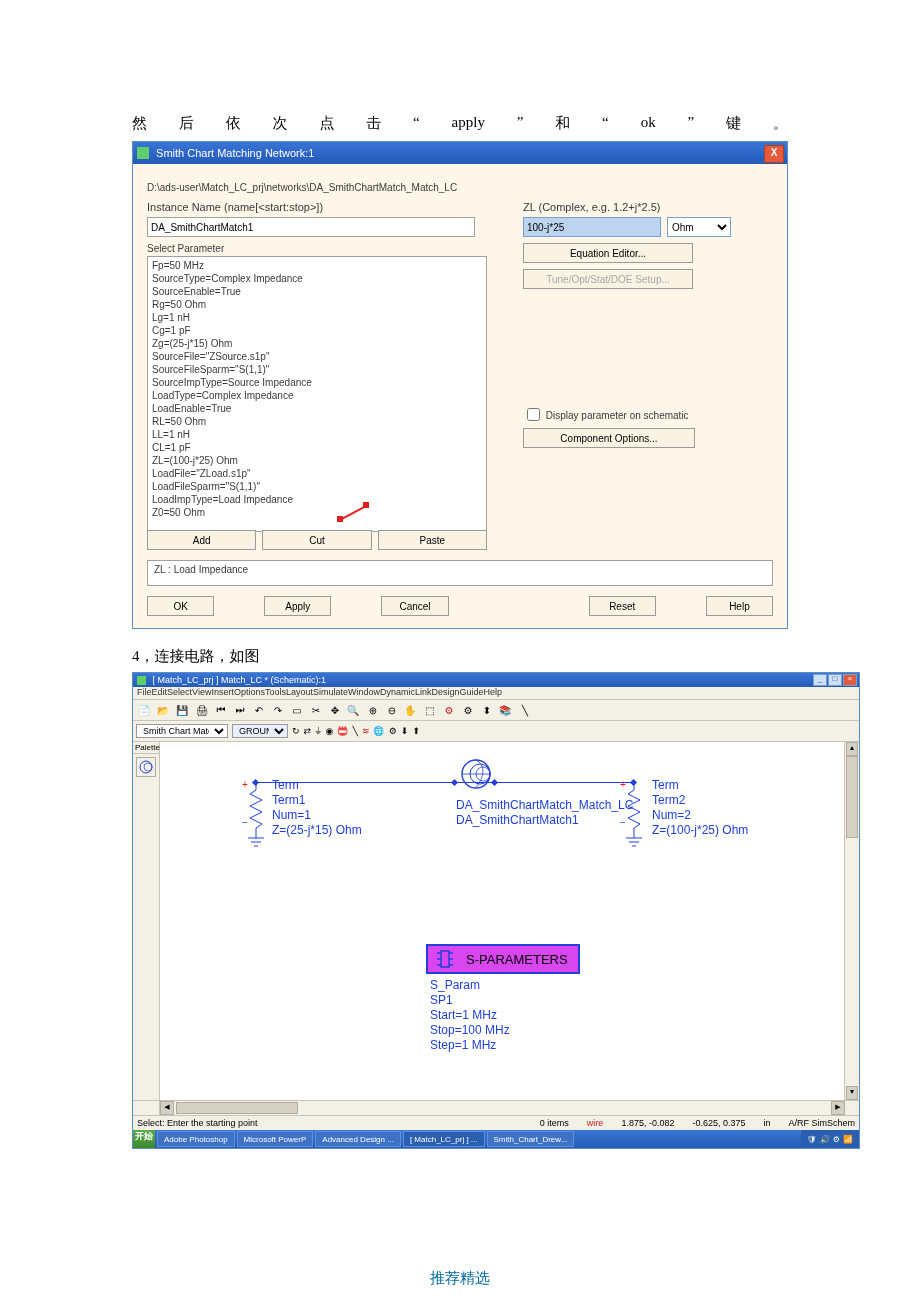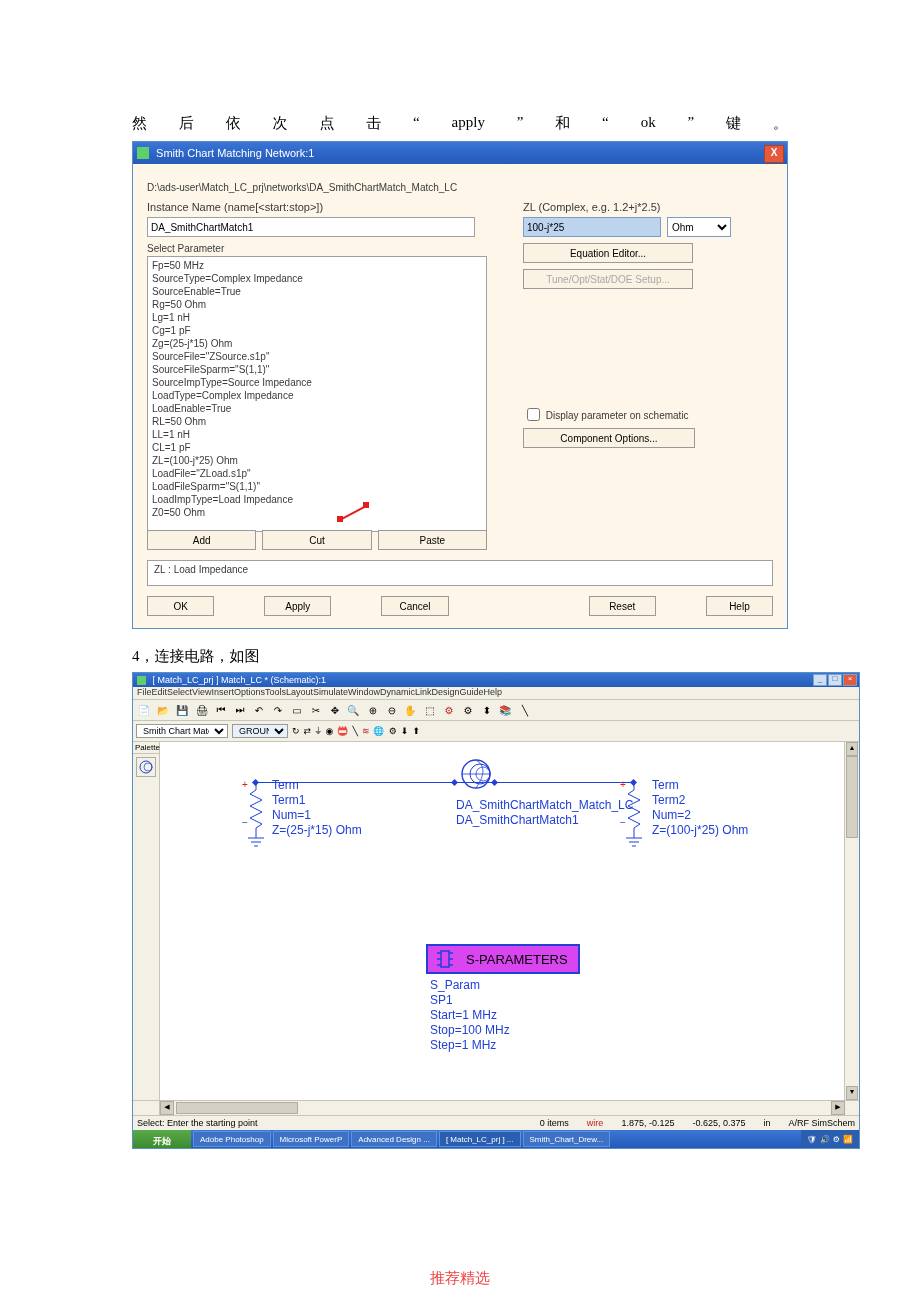--- a/index.html
+++ b/index.html
@@ -61,34 +61,34 @@
 .canvas{flex:1;background:#fff;position:relative;overflow:hidden}
 .scrollbar-v{width:14px;background:#f3f0e6;border-left:1px solid #c8c4b8;position:relative}
 .scrollbar-v .thumb{position:absolute;top:2px;left:1px;right:1px;height:80px;background:#d4d0c4;border:1px solid #b0ac9e}
 .scrollbar-v .arr{position:absolute;left:1px;right:1px;height:12px;background:#d4d0c4;border:1px solid #b0ac9e;font-size:7px;text-align:center;line-height:10px}
 .scrollbar-h{height:14px;background:#f3f0e6;border-top:1px solid #c8c4b8;display:flex}
 .scrollbar-h .arr{width:12px;background:#d4d0c4;border:1px solid #b0ac9e;font-size:7px;text-align:center;line-height:10px}
 .scrollbar-h .track{flex:1;position:relative}
 .scrollbar-h .thumb{position:absolute;left:2px;top:1px;bottom:1px;width:120px;background:#d4d0c4;border:1px solid #b0ac9e}
 .statusbar{height:14px;background:#f3f0e6;border-top:1px solid #c8c4b8;font-size:9px;display:flex;align-items:center;padding:0 4px;justify-content:space-between}
 .taskbar{height:18px;background:linear-gradient(#3a76d6,#255bb8);display:flex;align-items:center;gap:2px;padding:0 0 0 0;font-size:9px;color:#fff}
-.start-btn{background:linear-gradient(#5aa948,#3c8a2e);height:18px;padding:0 20px;display:flex;align-items:flex-end;font-weight:bold}
+.start-btn{background:linear-gradient(#5aa948,#3c8a2e);height:18px;padding:0 2px;display:flex;align-items:flex-start;font-weight:bold}
 .task-item{background:#3d72c6;border:1px solid #5e90de;height:14px;padding:0 6px;display:flex;align-items:center;font-size:8px}
 .tray{margin-left:auto;background:#2a5eb0;height:18px;padding:0 6px;display:flex;align-items:center;gap:3px;font-size:8px}
 
 
 .comp-text{position:absolute;font-size:12px;color:#2040d8;font-family:Arial,sans-serif;line-height:15px}
 .wire{position:absolute;background:#2040d8;height:1px}
 .node{position:absolute;width:5px;height:5px;background:#2040d8;transform:rotate(45deg)}
 svg.comp{position:absolute;overflow:visible}
 .sparam-box{position:absolute;border:2px solid #2040d8;background:#d946ef;display:flex;align-items:center;height:26px}
 .sparam-icon{width:26px;height:22px;margin:0 4px;display:flex;align-items:center;justify-content:center}
 .sparam-label{font-size:13px;color:#000;padding:0 10px 0 4px;font-family:Arial,sans-serif}
 
-.footer{text-align:center;margin-top:120px;font-size:15px;color:#ef4444}
+.footer{text-align:center;margin-top:120px;font-size:15px;color:#0369a1}
 </style>
 </head>
 <body>
 
 <div class="page">
 
 <div class="intro-text">
 <span>然</span>
       <span>后</span>
       <span>依</span>
@@ -335,21 +335,21 @@
           <div class="thumb"></div>
         </div>
     <div class="arr">▶</div>
     <div style="width:14px"></div>
   </div>
   <div class="statusbar">
     <span>Select: Enter the starting point</span>
     <span style="display:flex;gap:18px">
       <span>0 items</span>
       <span style="color:#c02020">wire</span>
-      <span>1.875, -0.125</span>
+      <span>1.875, -0.082</span>
       <span>-0.625, 0.375</span>
       <span>in</span>
       <span>A/RF  SimSchem</span>
     </span>
   </div>
   <div class="taskbar">
     <div class="start-btn">
       <span>开始</span>
     </div>
     <div class="task-item">Adobe Photoshop</div>

